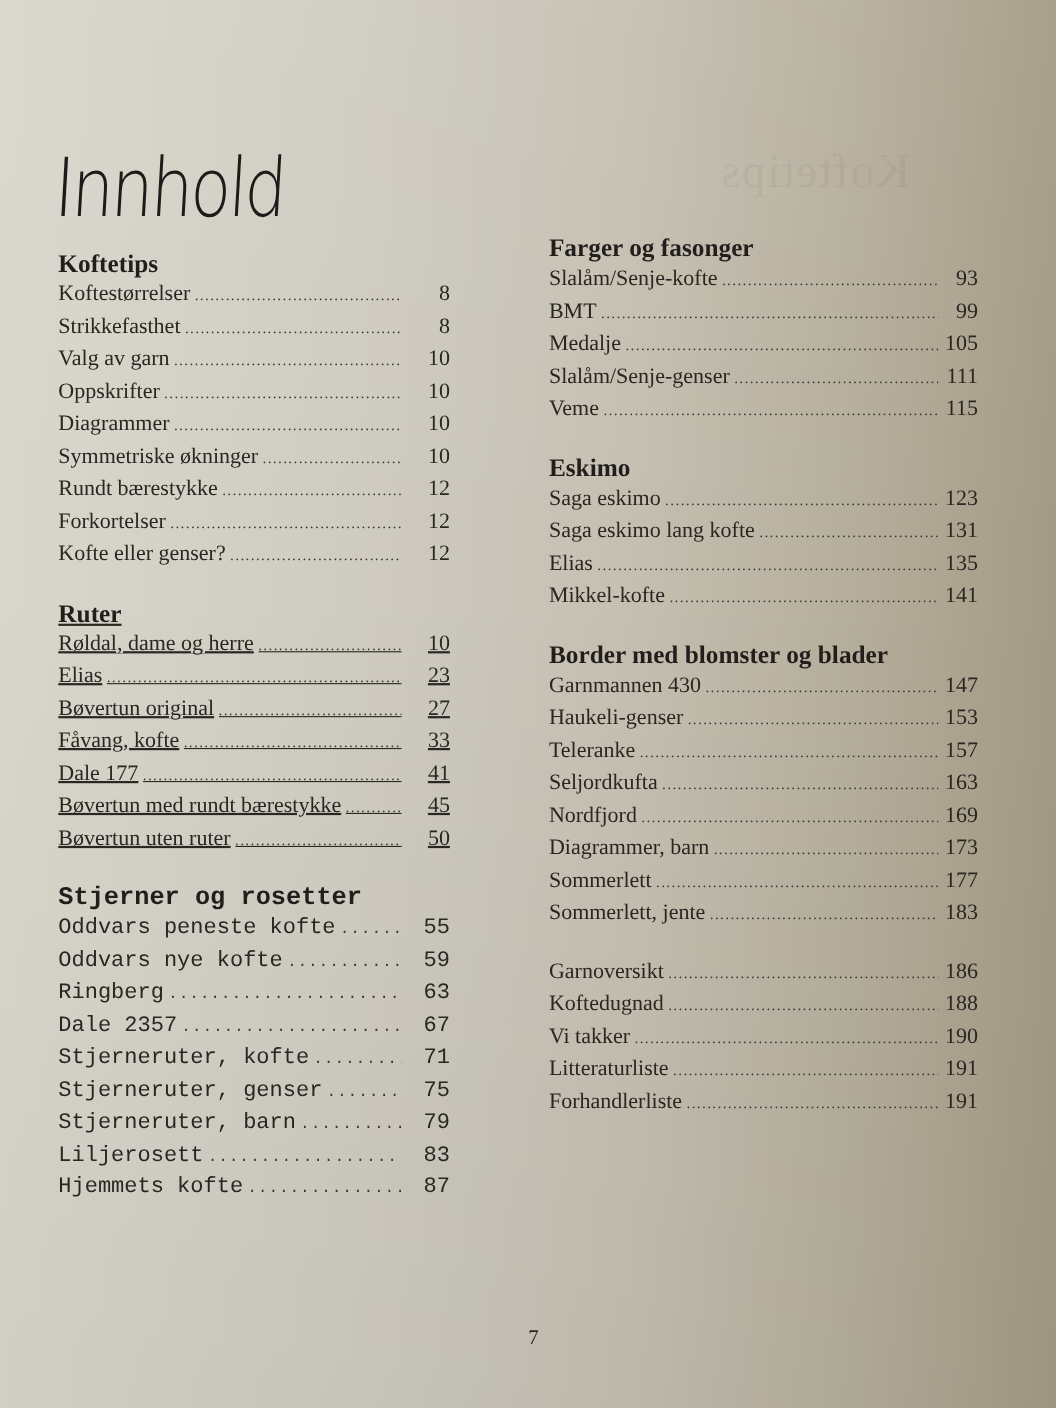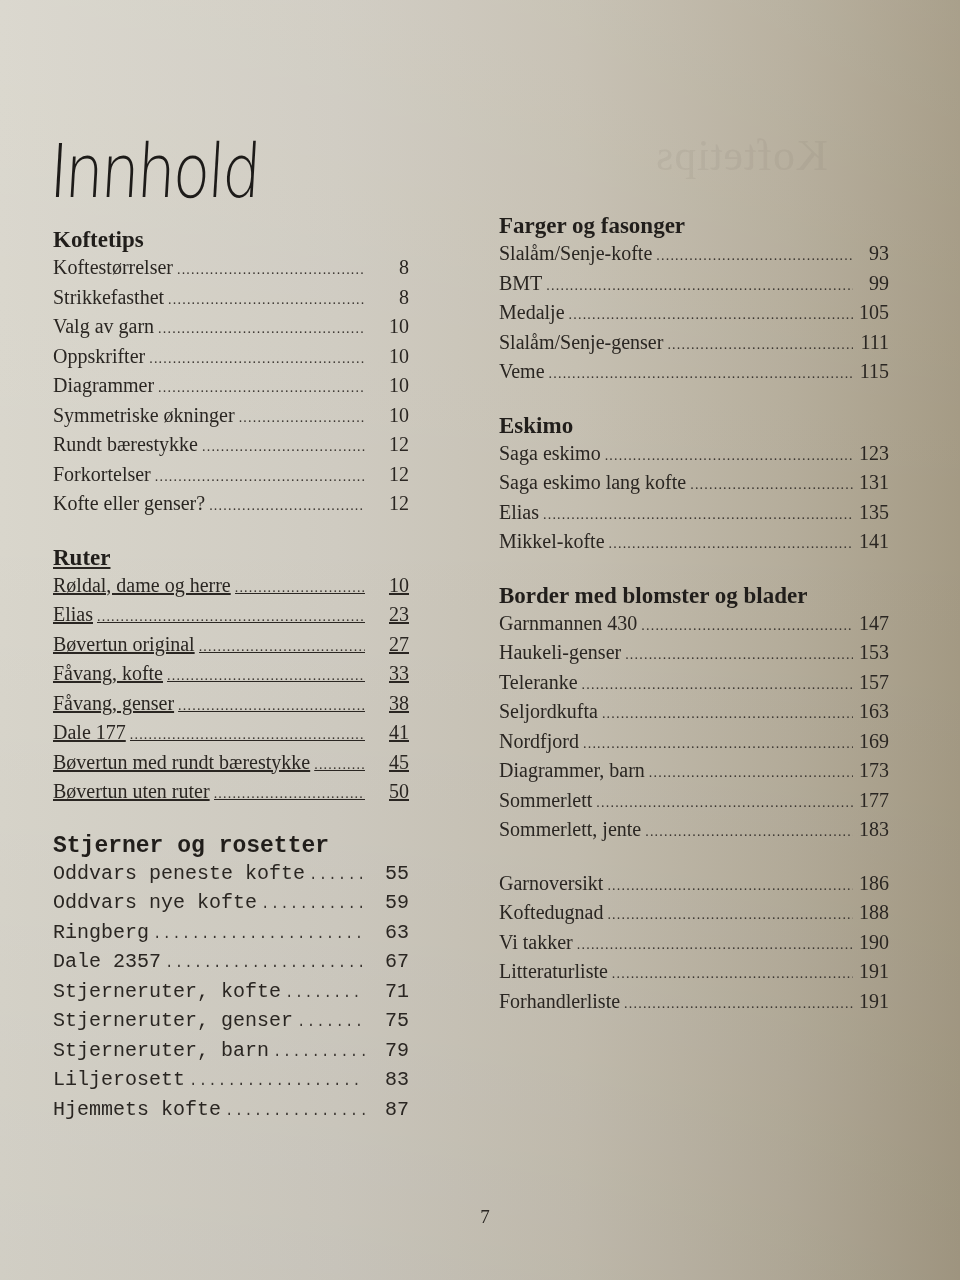--- a/index.html
+++ b/index.html
@@ -171,25 +171,20 @@
         <span class="label">Bøvertun original</span>
         <span class="leader"></span>
         <span class="page">27</span>
       </div>
     <div class="entry">
         <span class="label">Fåvang, kofte</span>
         <span class="leader"></span>
         <span class="page">33</span>
       </div>
     <div class="entry">
-        <span class="label">Fåvang, genser</span>
-        <span class="leader"></span>
-        <span class="page">38</span>
-      </div>
-    <div class="entry">
         <span class="label">Dale 177</span>
         <span class="leader"></span>
         <span class="page">41</span>
       </div>
     <div class="entry">
         <span class="label">Bøvertun med rundt bærestykke</span>
         <span class="leader"></span>
         <span class="page">45</span>
       </div>
     <div class="entry">

